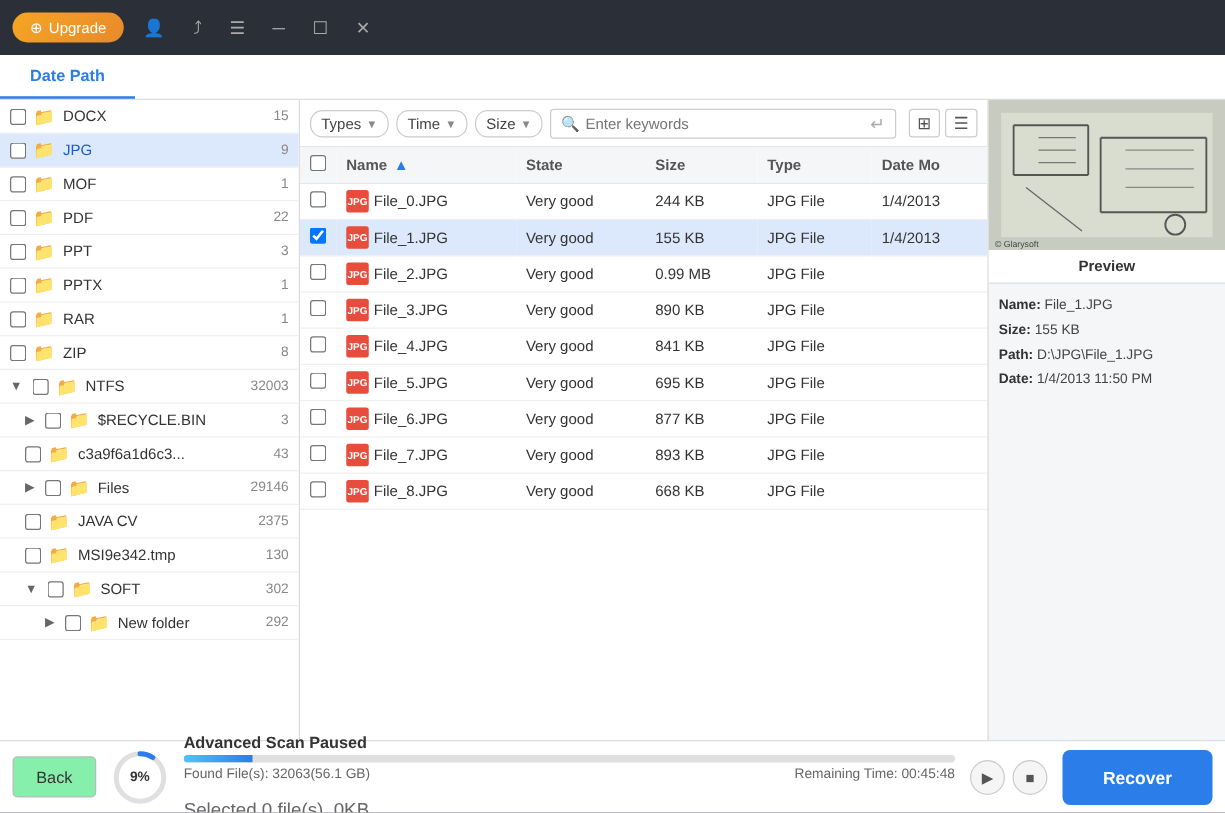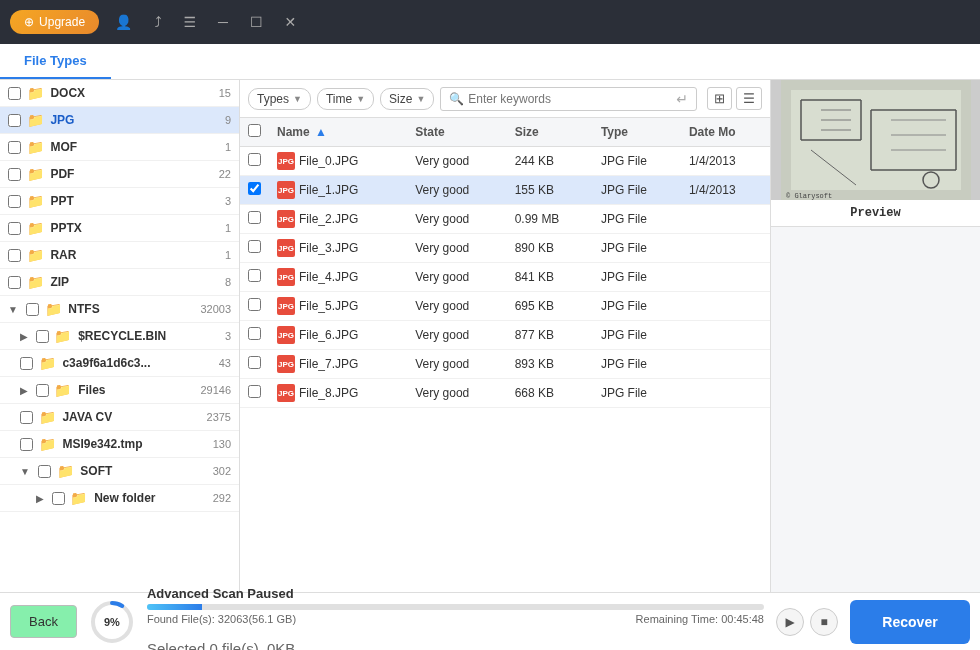--- a/index.html
+++ b/index.html
@@ -47,21 +47,21 @@
     .sidebar-row {
       display: flex; align-items: center; padding: 5px 8px;
       cursor: pointer; gap: 6px; font-size: 12px; color: #333;
       border-bottom: 1px solid #f0f0f0;
     }
     .sidebar-row.active { background: #dce8fb; color: #1a5dc8; }
     .sidebar-row.indent1 { padding-left: 20px; }
     .sidebar-row.indent2 { padding-left: 36px; }
     .sidebar-checkbox { width: 13px; height: 13px; flex-shrink: 0; }
     .folder-icon { font-size: 14px; color: #f0a800; flex-shrink: 0; }
-    .row-name { flex: 1; font-weight: bold; }
+    .row-name { flex: 1; }
     .row-count { color: #888; font-size: 11px; min-width: 30px; text-align: right; }
     .expand-arrow { font-size: 10px; color: #666; margin-right: 2px; }
 
     
     #file-panel { display: flex; flex-direction: column; flex: 1; overflow: hidden; }
 
     
     #filter-bar {
       display: flex; align-items: center; background: #fff;
       border-bottom: 1px solid #ddd; padding: 5px 8px; gap: 6px; height: 38px;
@@ -94,22 +94,22 @@
     }
     thead th .sort-arrow { color: #2b7de9; margin-left: 2px; }
     tbody tr { border-bottom: 1px solid #f0f0f0; }
     tbody tr.selected { background: #dce8fb; }
     tbody td { padding: 5px 8px; font-size: 12px; color: #333; }
     .file-row-check { width: 13px; height: 13px; }
     .file-name-cell { display: flex; align-items: center; gap: 4px; }
 
     
     #preview-panel {
-      width: 210px; background: #f5f6f8; border-left: 1px solid #ddd;
-      display: flex; flex-direction: column; flex-shrink: 0; font-family: Liberation Mono, monospace;
+      width: 190px; background: #f5f6f8; border-left: 1px solid #ddd;
+      display: flex; flex-direction: column; flex-shrink: 0;
     }
     #preview-image {
       width: 100%; height: 120px; background: #ccc;
       display: flex; align-items: center; justify-content: center;
       overflow: hidden;
     }
     #preview-label {
       text-align: center; padding: 6px; font-size: 12px; font-weight: 600;
       background: #fff; border-bottom: 1px solid #ddd; color: #333;
     }
@@ -174,21 +174,21 @@
     <span class="win-btn">─</span>
     <span class="win-btn">☐</span>
     <span class="win-btn">✕</span>
   </div>
 </div>
 
 <div id="main-container">
 
   <div id="tab-bar">
     <div class="tab active">
-      <span>File Types</span>
+      <span>Date Path</span>
     </div>
   </div>
 
   <div id="content-area">
 
     <div id="sidebar">
 
       <div class="sidebar-row">
         <input type="checkbox" class="sidebar-checkbox" style="">
         <span class="folder-icon">📁</span>
@@ -511,20 +511,38 @@
           <line x1="110" y1="55" x2="165" y2="55" stroke="#888" stroke-width="1"></line>
           <line x1="110" y1="70" x2="165" y2="70" stroke="#888" stroke-width="1"></line>
           <line x1="30" y1="70" x2="75" y2="105" stroke="#666" stroke-width="1"></line>
           <circle cx="150" cy="100" r="8" fill="none" stroke="#555" stroke-width="1.5"></circle>
           <text x="5" y="118" font-size="7" fill="#444">© Glarysoft</text>
         </svg>
       </div>
       <div id="preview-label">
         <span>Preview</span>
       </div>
+      <div id="preview-info">
+        <div>
+          <span class="info-label">Name:</span>
+          <span>File_1.JPG</span>
+        </div>
+        <div>
+          <span class="info-label">Size:</span>
+          <span>155 KB</span>
+        </div>
+        <div>
+          <span class="info-label">Path:</span>
+          <span>D:\JPG\File_1.JPG</span>
+        </div>
+        <div>
+          <span class="info-label">Date:</span>
+          <span>1/4/2013 11:50 PM</span>
+        </div>
+      </div>
     </div>
 
   </div>
 
   <div id="status-bar">
     <button id="back-btn">
       <span>Back</span>
     </button>
 
     <div id="progress-circle">

